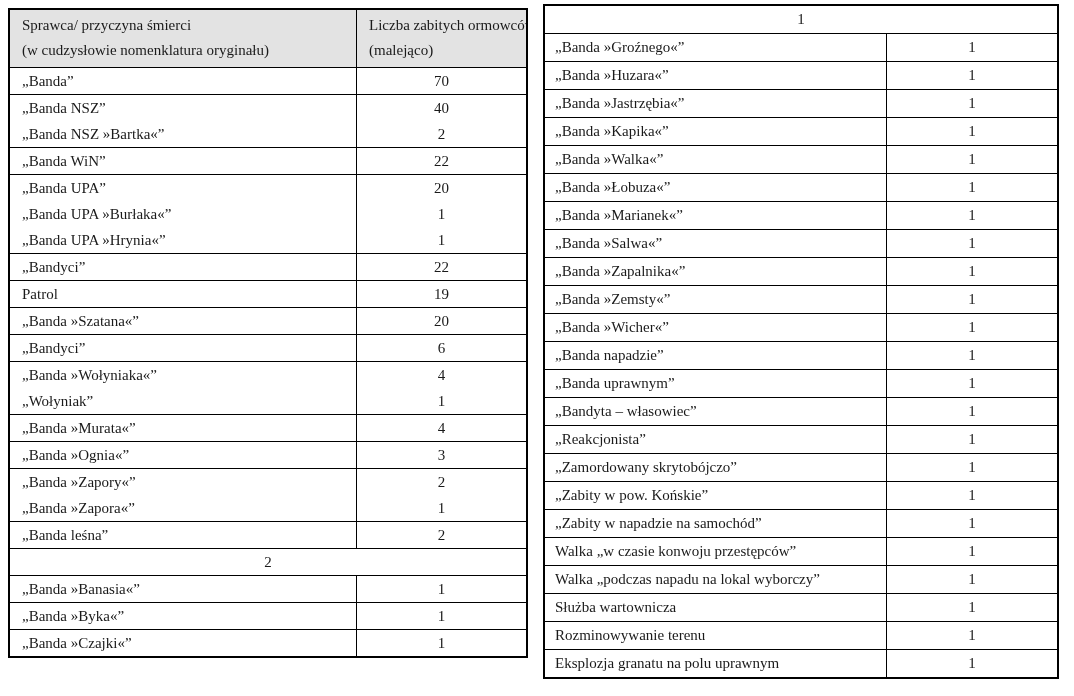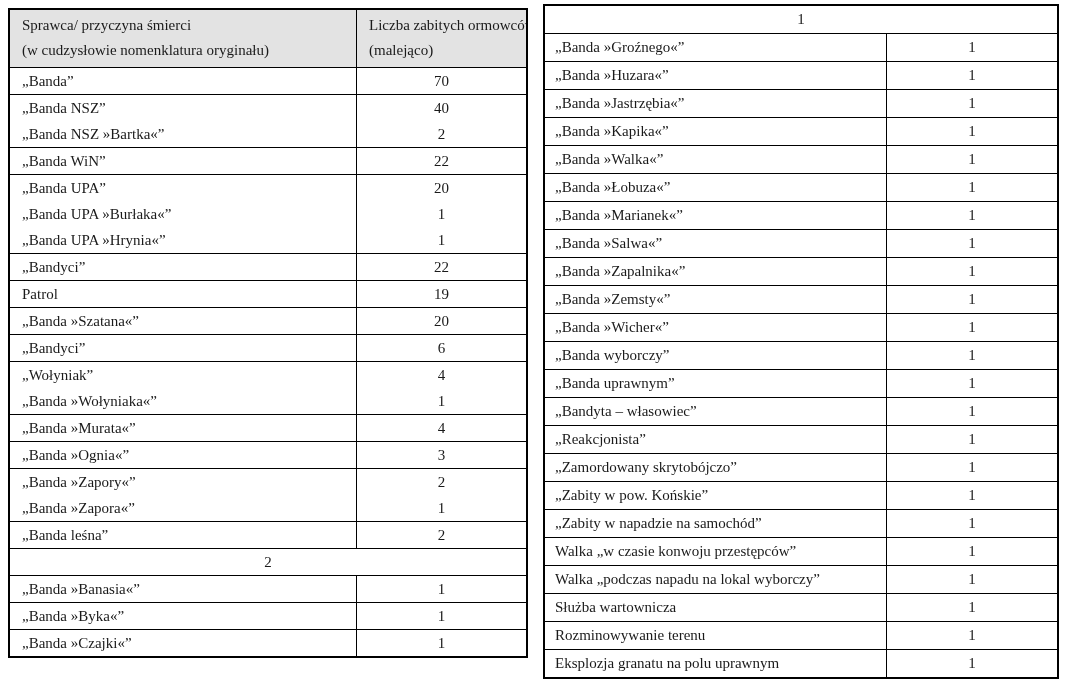--- a/index.html
+++ b/index.html
@@ -117,22 +117,22 @@
       <div class="row">
         <div class="cell cause">
           <div class="line">„Bandyci”</div>
         </div>
         <div class="cell count">
           <div class="line">6</div>
         </div>
       </div>
       <div class="row">
         <div class="cell cause">
+          <div class="line">„Banda »Wołyniaka«”</div>
           <div class="line">„Wołyniak”</div>
-          <div class="line">„Banda »Wołyniaka«”</div>
         </div>
         <div class="cell count">
           <div class="line">4</div>
           <div class="line">1</div>
         </div>
       </div>
       <div class="row">
         <div class="cell cause">
           <div class="line">„Banda »Murata«”</div>
         </div>
@@ -240,21 +240,21 @@
       </div>
       <div class="row">
         <div class="cell cause">„Banda »Zemsty«”</div>
         <div class="cell count">1</div>
       </div>
       <div class="row">
         <div class="cell cause">„Banda »Wicher«”</div>
         <div class="cell count">1</div>
       </div>
       <div class="row">
-        <div class="cell cause">„Banda wyborczy”</div>
+        <div class="cell cause">„Banda napadzie”</div>
         <div class="cell count">1</div>
       </div>
       <div class="row">
         <div class="cell cause">„Banda uprawnym”</div>
         <div class="cell count">1</div>
       </div>
       <div class="row">
         <div class="cell cause">„Bandyta – własowiec”</div>
         <div class="cell count">1</div>
       </div>

